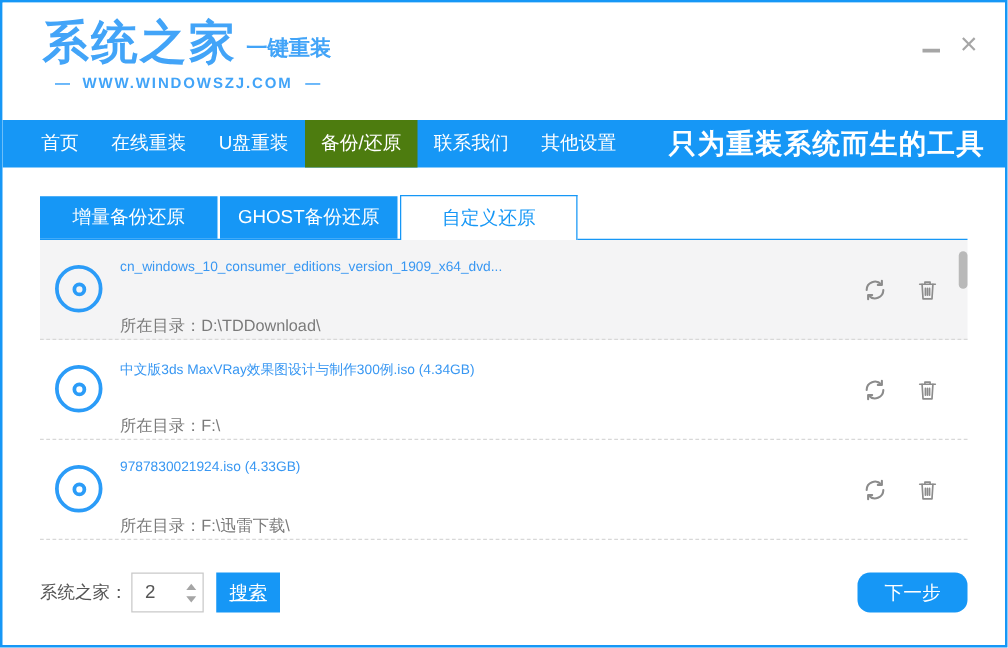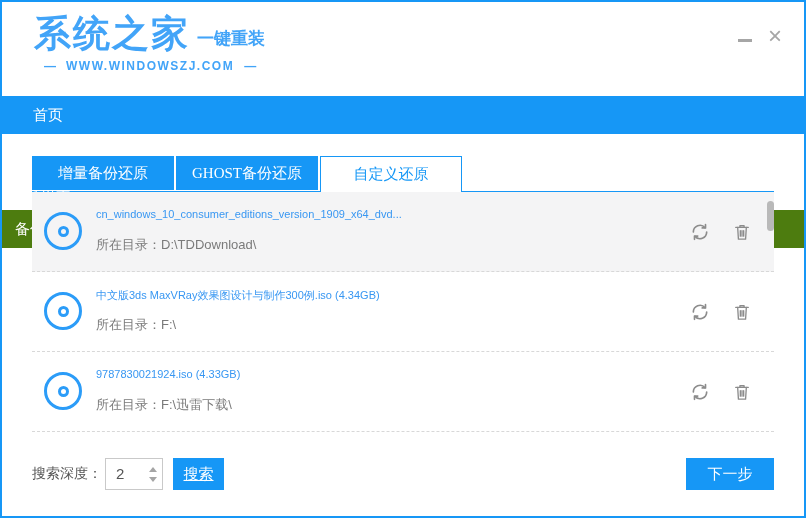--- a/index.html
+++ b/index.html
@@ -14,66 +14,66 @@
   .logo-main { font-size:37px; font-weight:bold; color:#42a4f8; letter-spacing:2px; line-height:1; }
   .logo-sub { font-size:17px; font-weight:bold; color:#42a4f8; margin-left:7px; padding-bottom:2px; }
   .logo-url { margin-top:7px; font-size:12px; font-weight:bold; color:#42a4f8;
               letter-spacing:1.5px; display:flex; align-items:center; }
   .logo-url .dash { margin:0 10px; letter-spacing:0; }
   .win-controls { position:absolute; top:24px; right:22px; display:flex; align-items:center; gap:16px; }
   .btn-min { width:14px; height:3px; background:#a6a6a6; display:inline-block; cursor:pointer; margin-top:8px; }
   .btn-close { font-size:24px; line-height:20px; color:#a6a6a6; cursor:pointer; font-weight:400; }
 
   
-  .nav { display:flex; height:38px; background:#1697f6; color:#fff; font-size:15px;flex-direction:column; }
+  .nav { display:flex; height:38px; background:#1697f6; color:#fff; font-size:15px; }
   .nav-item { line-height:38px; padding:0 13px; cursor:pointer; white-space:nowrap; }
   .nav-item:first-child { margin-left:18px; }
   .nav-item.active { background:#4d7c0f; }
   .nav-slogan { margin-left:auto; margin-right:16px; font-size:22px; font-weight:bold;
                 line-height:38px; letter-spacing:1px; white-space:nowrap; }
 
   
-  .tabs { display:flex; align-items:flex-start; height:36px; margin:22px 30px 0 30px;
-          border-bottom:1px solid #1697f6;font-family:Liberation Serif, serif; }
+  .tabs { display:flex; align-items:center; height:36px; margin:22px 30px 0 30px;
+          border-bottom:1px solid #1697f6; }
   .tab { width:142px; height:34px; line-height:34px; text-align:center; font-size:15px;
          background:#1697f6; color:#fff; margin-right:2px; cursor:pointer; }
   .tab.active { background:#fff; color:#1697f6; border:1px solid #1697f6; border-bottom:none;
                 height:36px; line-height:35px; margin-bottom:-1px; margin-right:0; }
 
   
   .list { position:relative; margin:0 30px; }
   .row { position:relative; height:80px; border-bottom:1px dashed #d8d8d8; cursor:pointer; }
   .row.selected { background:#f4f4f5; }
   .disc { position:absolute; left:12px; top:20px; width:38px; height:38px;
           border:3px solid #2b9cf8; border-radius:50%; }
   .disc-hub { position:absolute; left:50%; top:50%; width:11px; height:11px; margin:-5.5px 0 0 -5.5px;
               border:3px solid #2b9cf8; border-radius:50%; }
   .row-title { position:absolute; left:64px; top:16px; font-size:11px; color:#3897f2; white-space:nowrap; }
-  .row-path { position:absolute; left:64px; top:44px; font-size:13px; color:#7a7a7a; }
+  .row-path { position:absolute; left:64px; top:60px; font-size:13px; color:#7a7a7a; }
   .row-actions { position:absolute; right:22px; top:50%; transform:translateY(-50%);
                  display:flex; align-items:center; gap:22px; }
   .icon-btn { width:20px; height:20px; cursor:pointer; display:inline-block; }
   .scroll-thumb { position:absolute; right:0px; top:9px; width:7px; height:30px;
                   background:#b9b9b9; border-radius:4px; cursor:pointer; }
 
   
   .footer { display:flex; align-items:center; margin:26px 30px 0 30px; }
   .depth-label { font-size:14px; color:#555; }
   .spinner { display:flex; width:58px; height:32px; border:1px solid #c9c9c9; background:#fff; margin-left:3px; }
   .spin-value { flex:1; font-size:15px; color:#555; line-height:30px; padding-left:10px; }
   .spin-arrows { width:18px; display:flex; flex-direction:column; align-items:center;
                  justify-content:center; gap:5px; }
   .tri-up { width:0; height:0; border-left:4px solid transparent; border-right:4px solid transparent;
             border-bottom:5px solid #a5a5a5; cursor:pointer; }
   .tri-down { width:0; height:0; border-left:4px solid transparent; border-right:4px solid transparent;
               border-top:5px solid #a5a5a5; cursor:pointer; }
   .btn { height:32px; background:#1697f6; color:#fff; font-size:15px; border:none; cursor:pointer;
          font-family:inherit; }
   .btn-search { width:51px; margin-left:10px;text-decoration:underline; }
-  .btn-next { width:88px; margin-left:auto; }
+  .btn-next { width:88px; margin-left:auto;border-radius:10px; }
 </style>
 </head>
 <body>
 
 <div class="window">
 
   <div class="header">
     <div class="logo">
       <div class="logo-row">
         <span class="logo-main">系统之家</span>
@@ -190,21 +190,21 @@
             <path d="M10 10.5v6.5M12 10.5v6.5M14 10.5v6.5"></path>
           </svg>
         </span>
       </div>
     </div>
 
     <div class="scroll-thumb"></div>
   </div>
 
   <div class="footer">
-    <span class="depth-label">搜索深度：</span>
+    <span class="depth-label">系统之家：</span>
     <div class="spinner">
       <div class="spin-value">2</div>
       <div class="spin-arrows">
         <span class="tri-up"></span>
         <span class="tri-down"></span>
       </div>
     </div>
     <button class="btn btn-search">搜索</button>
     <button class="btn btn-next">下一步</button>
   </div>

